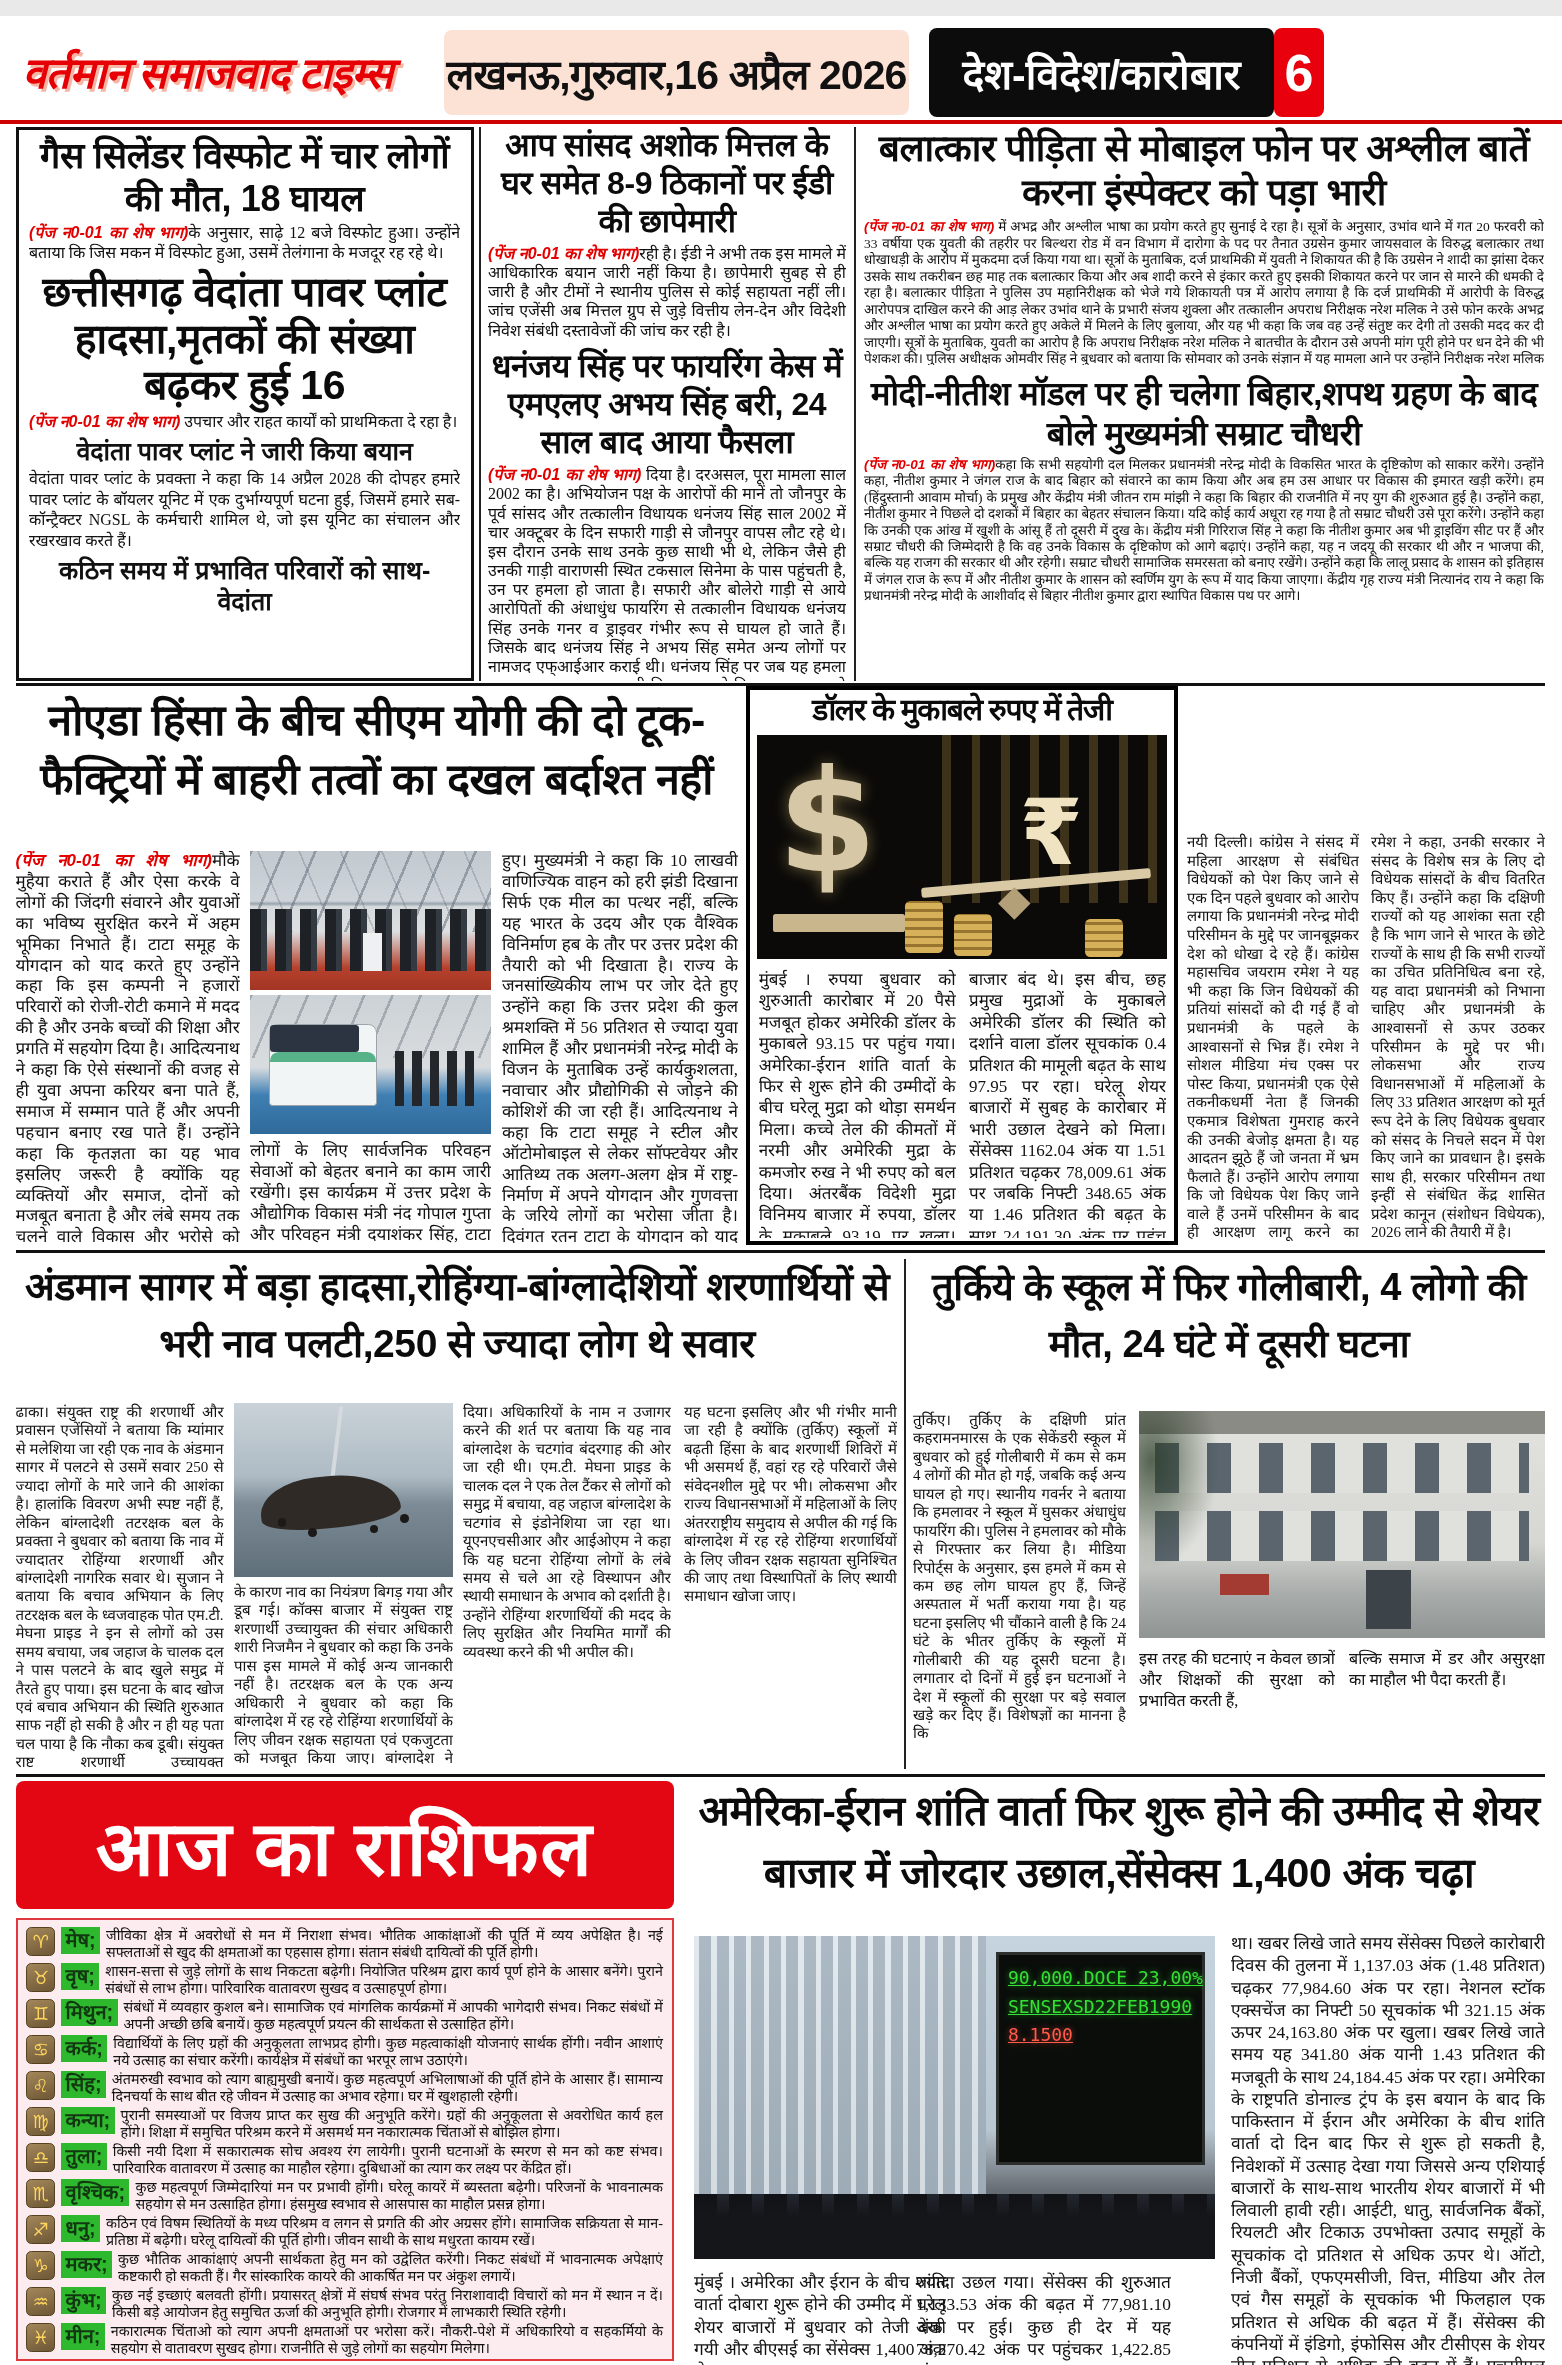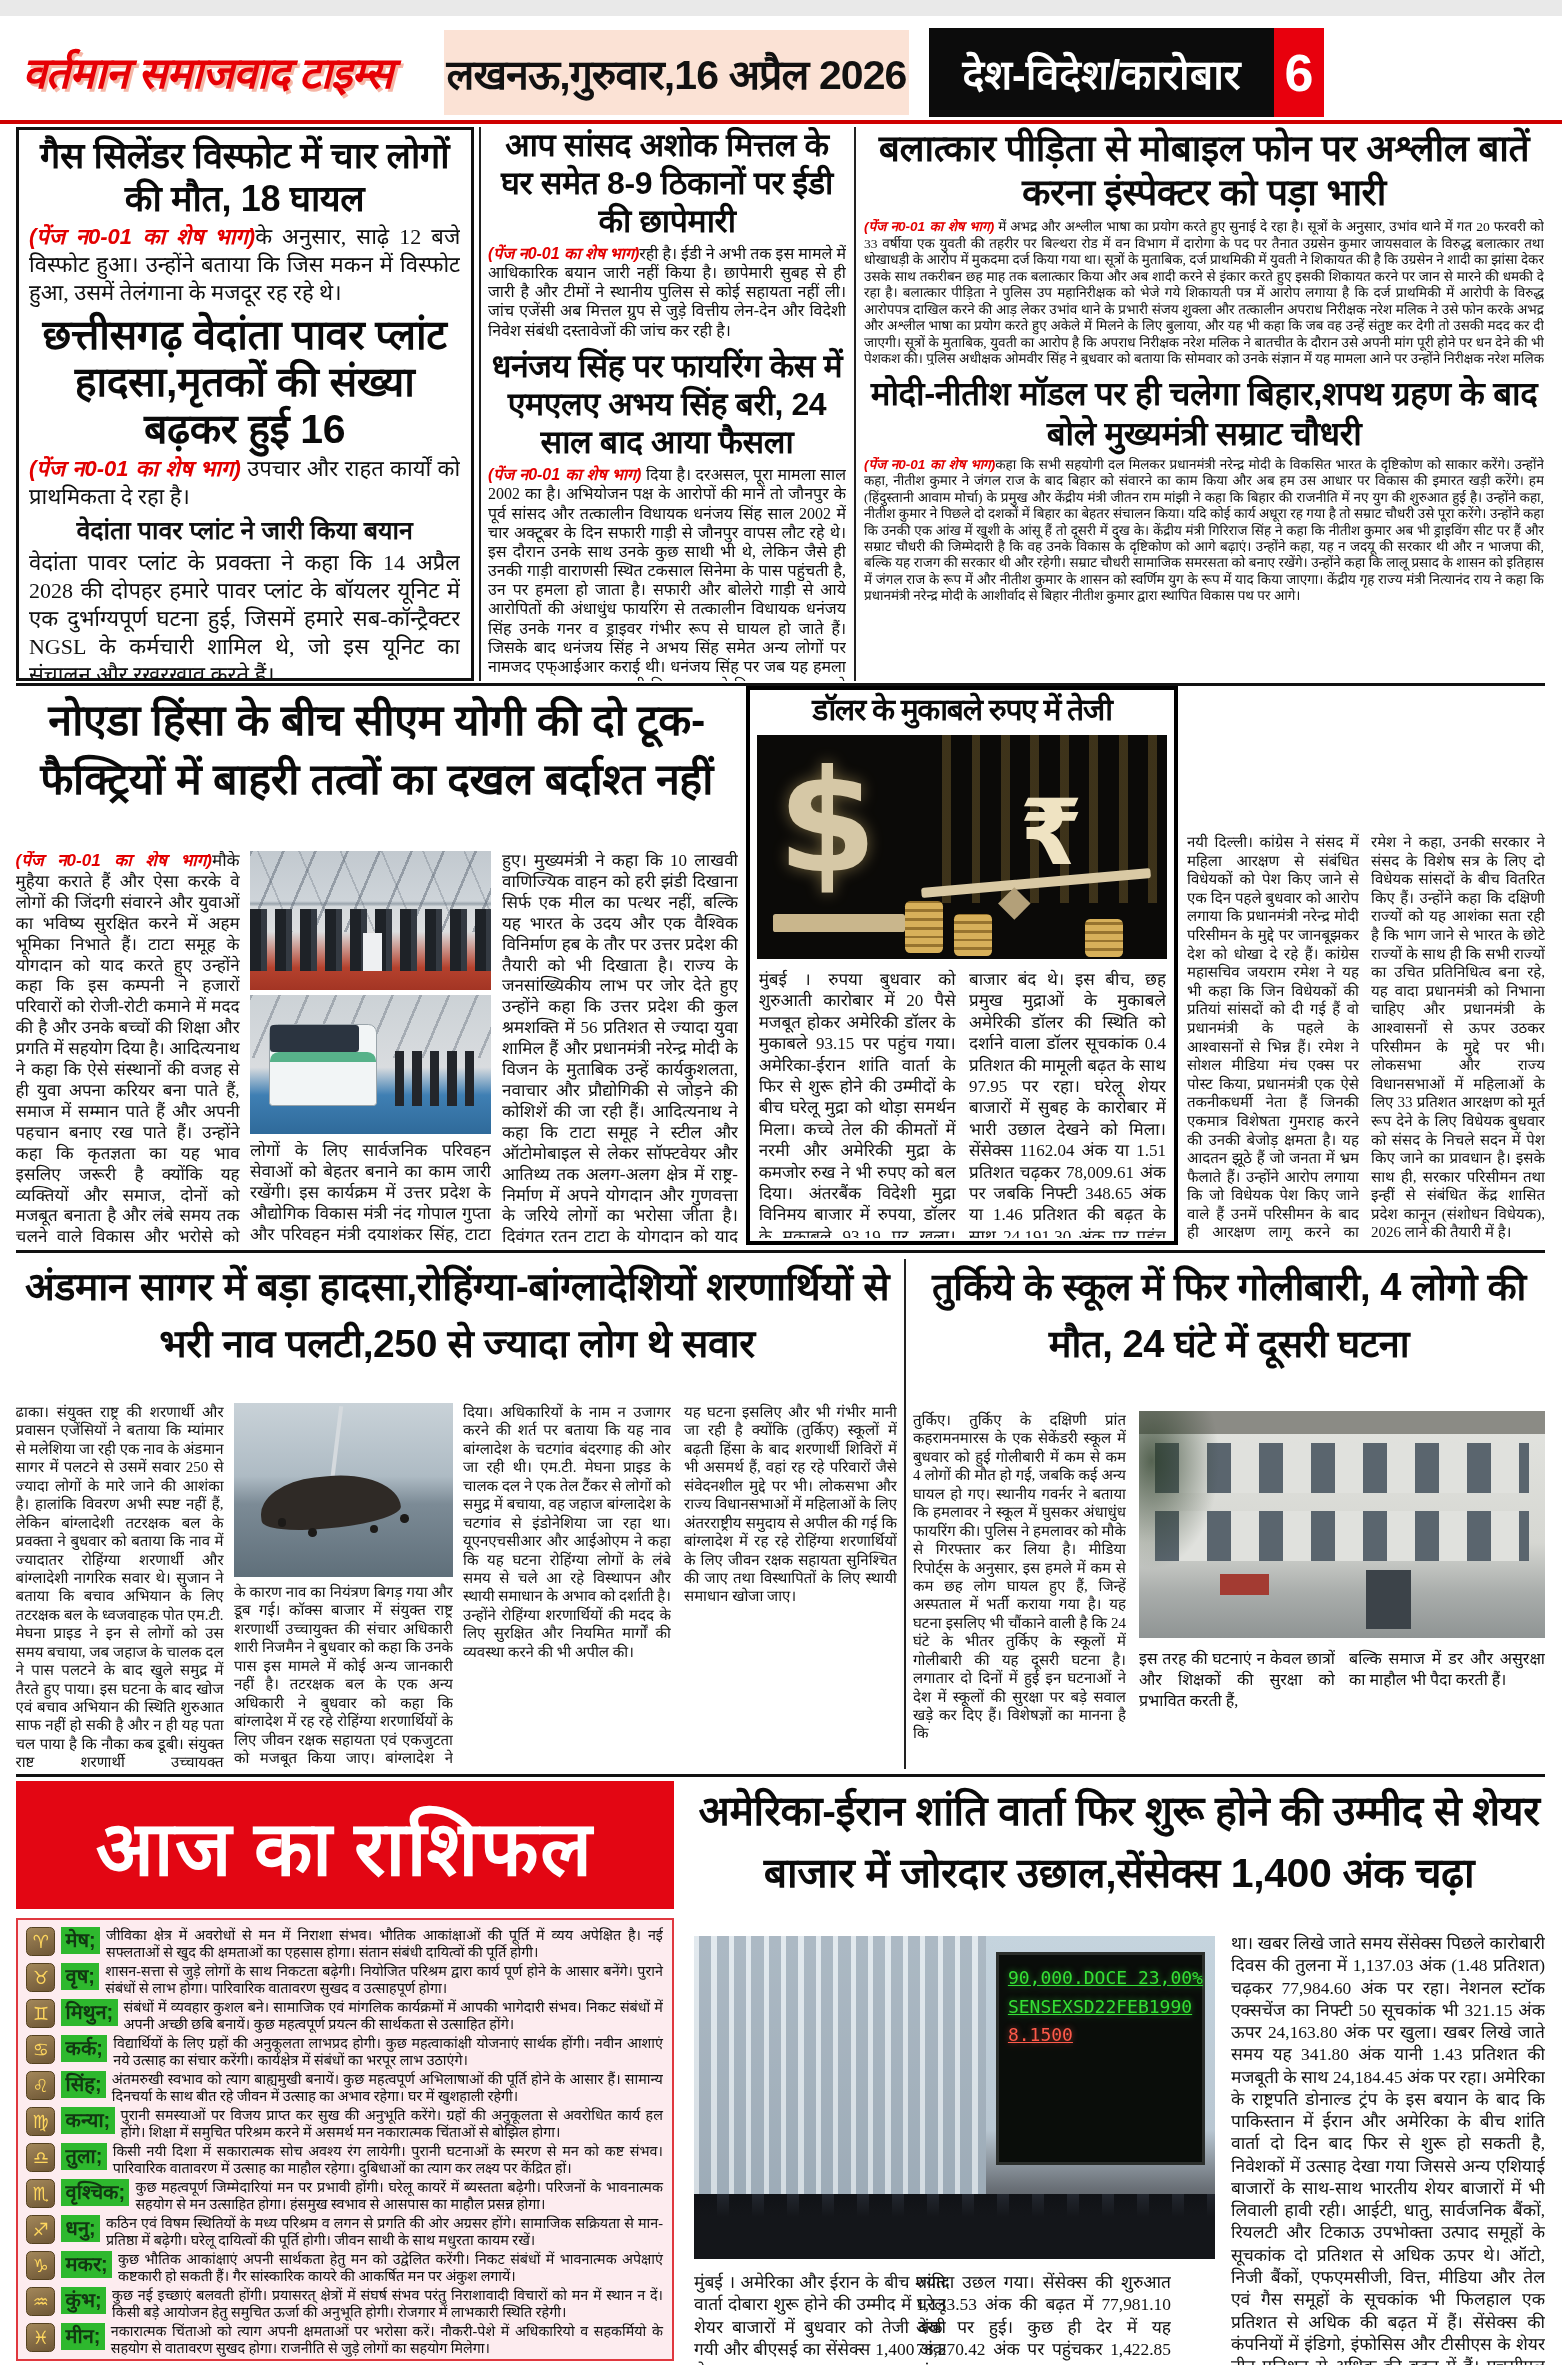--- a/index.html
+++ b/index.html
@@ -1,38 +1,38 @@
 <!DOCTYPE html>
 <html style="font-size:14px"><head>
 <meta charset="utf-8">
 <style>
   html,body{margin:0;padding:0;background:#e9e9e9;}
   .page{position:relative;width:1562px;height:2366px;background:#fff;font-family:"Liberation Serif",serif;color:#111;overflow:hidden;margin:16px auto;}
   .abs{position:absolute;}
   .sans{font-family:"Liberation Sans",sans-serif;}
-  .center{display:flex;align-items:center;justify-content:center;text-align:center;}
+  .center{display:flex;align-items:center;justify-content:center;text-align:center;border-radius:8px;}
   .hl{font-family:"Liberation Sans",sans-serif;font-weight:700;text-align:center;color:#0b0b0b;letter-spacing:-0.4px;}
   .body-txt{text-align:justify;overflow:hidden;}
   .tag{color:#e30000;font-weight:700;font-style:italic;font-family:"Liberation Sans",sans-serif;}
   .vline{position:absolute;width:1.7px;background:#222;}
   .hline{position:absolute;height:2.6px;background:#111;left:15.6px;width:1529px;}
   .ph{position:absolute;overflow:hidden;background:#ccc;}
   .ph > div{position:absolute;}
   
   .masthead{left:22.6px;top:14px;width:418px;height:83px;font-size:43px;font-weight:800;font-style:italic;color:#e60005;text-shadow:2.6px 2.6px 0 #f6b6a6;display:flex;align-items:center;letter-spacing:-0.9px;}
   .datebox{left:444px;top:14px;width:465px;height:85px;background:#fbe2d5;font-size:41px;font-weight:800;letter-spacing:-0.9px;}
   .sectionbox{left:929px;top:12px;width:345px;height:89px;background:#0c0c0c;color:#fff;font-size:41px;font-weight:800;}
   .pagenum{left:1274px;top:12px;width:50px;height:89px;background:#e8000d;color:#fff;font-size:52px;font-weight:800;}
   .redrule{position:absolute;left:0;top:104px;width:1562px;height:4.3px;background:#cf0000;}
   
   .colA{left:15.6px;top:111px;width:458px;height:554px;border:3.5px solid #111;box-sizing:border-box;padding:5.2px 10.4px;overflow:hidden;}
   .colA .h1{font-size:36px;line-height:1.18;}
   .colA .h2{font-size:41px;line-height:1.14;margin-top:5.2px;}
   .colA .sub{font-size:25px;line-height:1.25;font-weight:700;text-align:center;font-family:"Liberation Sans",sans-serif;margin-top:3.5px;}
-  .colA p{margin:2.6px 0;font-size:22px;line-height:1.28;}
+  .colA p{margin:2.6px 0;font-size:16px;line-height:1.28;}
   
   .colB{left:488px;top:111px;width:358px;height:554px;overflow:hidden;}
   .colB .h{font-size:32px;line-height:1.18;}
   .colB p{margin:3.5px 0;font-size:16px;line-height:1.2;}
   
   .colC{left:864px;top:111px;width:680px;height:554px;overflow:hidden;}
   .colC .h{font-size:37px;line-height:1.2;}
   .colC .h2{font-size:33px;line-height:1.2;margin-top:8.7px;}
   .colC p{margin:3.5px 0;font-size:13.5px;line-height:1.22;}
   .colC .clip1{height:146px;overflow:hidden;}

